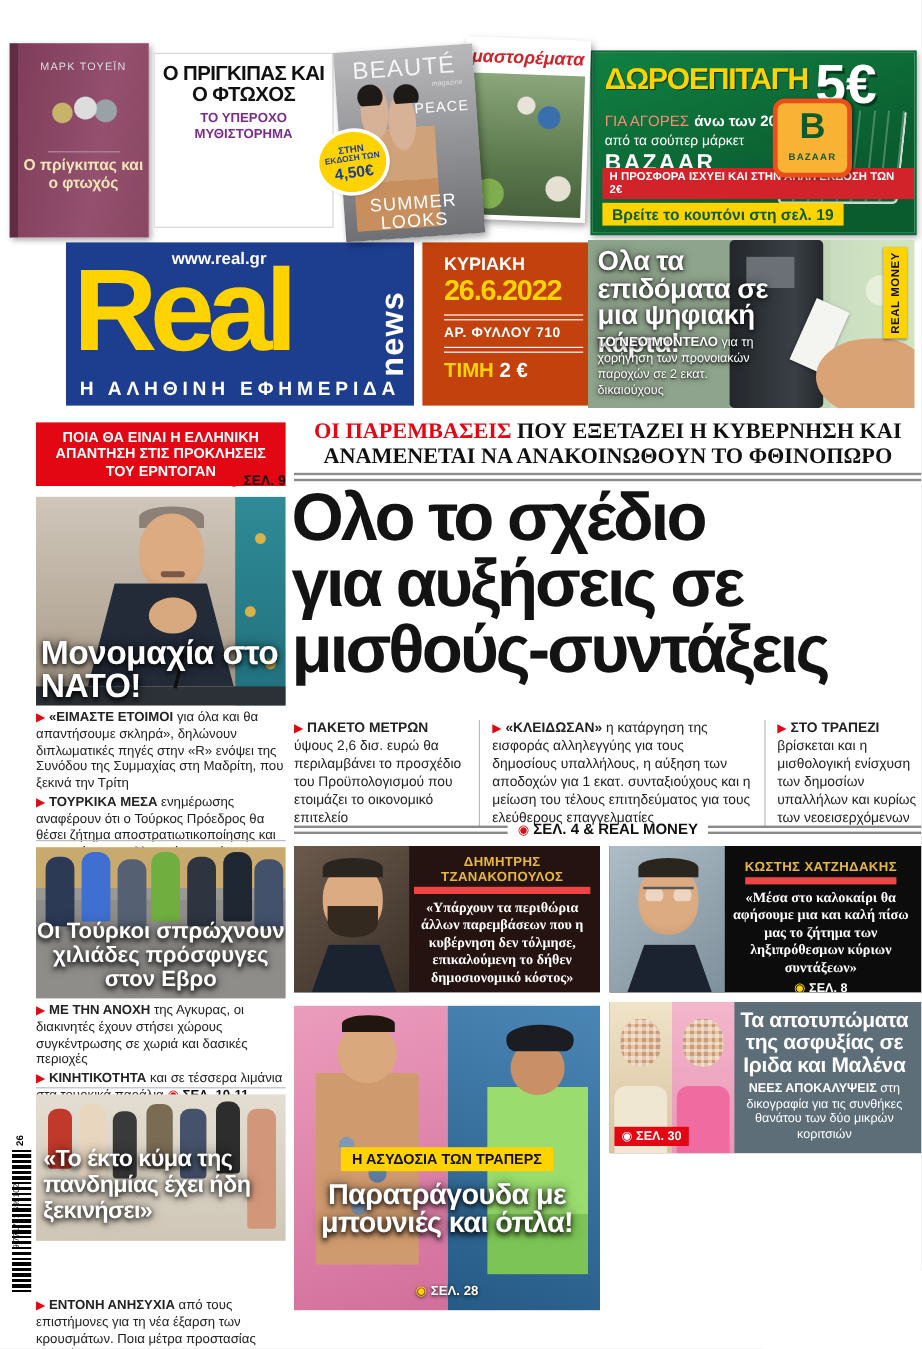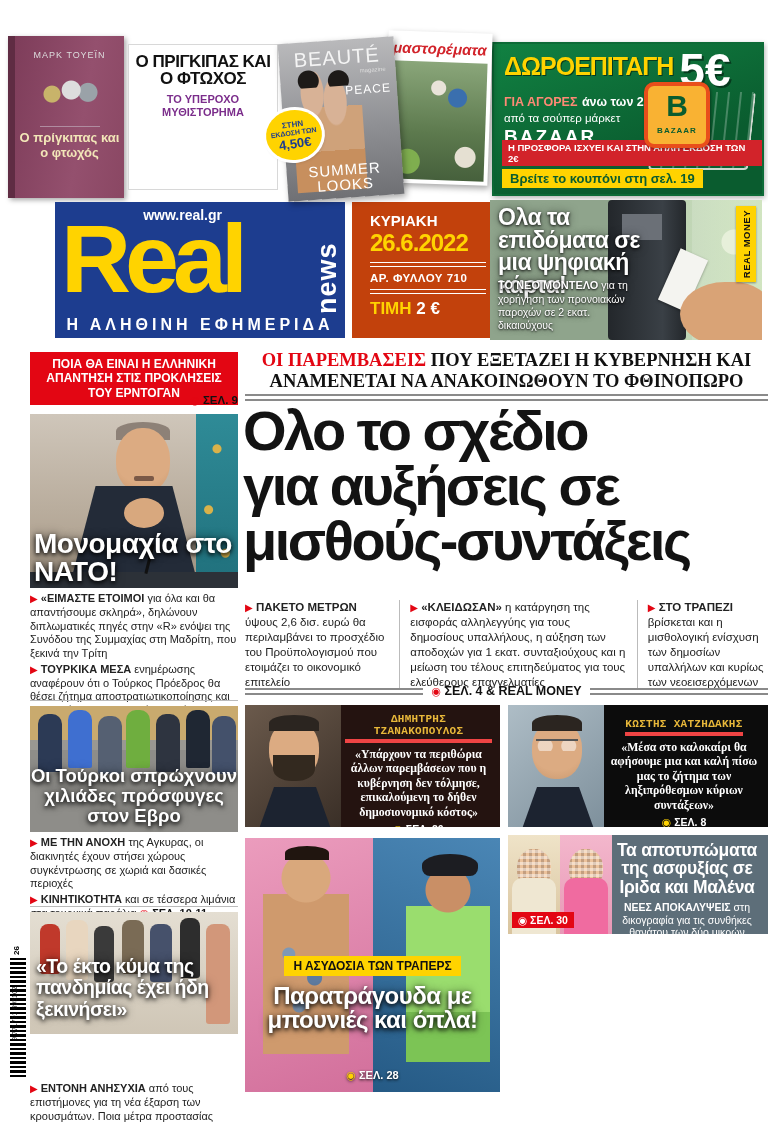--- a/index.html
+++ b/index.html
@@ -51,21 +51,21 @@
       radial-gradient(circle at 50% 22%,#e8e3d8 0 7px,transparent 8px),
       radial-gradient(circle at 80% 80%,#e5e0d2 0 10px,transparent 11px),
       radial-gradient(circle at 20% 85%,#7fae4f 0 12px,transparent 13px),
       linear-gradient(180deg,#8aa67a,#5d7a4e 60%,#46603c);}
   #bazaar{left:492px;top:42px;width:268px;height:150px;background:linear-gradient(160deg,#118142,#0a5c2f 70%);
           border-radius:0;border:2px solid #0d6b37;box-shadow:1px 2px 5px rgba(0,0,0,.3);overflow:hidden;}
   .bz-row1{padding:8px 10px 0;display:flex;align-items:flex-start;gap:6px;}
   .bz-head{color:#ffd300;font-size:25px;font-weight:bold;letter-spacing:-1px;text-shadow:1px 1px 0 #063a1e;}
   .bz-amount{color:#fff;font-size:46px;font-weight:bold;line-height:.8;text-shadow:2px 2px 0 #063a1e;}
   .bz-lines{padding:2px 10px;line-height:1.25;}
-  .bz-l1s{color:#ff8a75;font-weight:bold;font-size:12.5px;margin-top:26px;}
+  .bz-l1s{color:#ff8a75;font-weight:normal;font-size:12.5px;margin-top:26px;}
   .bz-l1r{color:#fff;font-weight:bold;font-size:12.5px;}
   .bz-l2{color:#fff;font-size:11.5px;}
   .bz-brand{color:#fff;font-size:19px;font-weight:bold;letter-spacing:2px;}
   .bz-l3{color:#fff;font-size:10.5px;}
   .bz-cart{position:absolute;right:10px;top:48px;width:96px;height:74px;border:2px solid #cfd8cf;border-top-color:transparent;
            border-radius:4px;transform:skewX(-6deg);background:repeating-linear-gradient(90deg,transparent 0 10px,rgba(255,255,255,.25) 10px 12px);}
   .bz-logo{position:absolute;right:52px;top:38px;width:58px;height:58px;background:#f9b233;border:4px solid #e94e1b;border-radius:10px;
            text-align:center;color:#0a5c2f;z-index:2;box-shadow:1px 1px 3px rgba(0,0,0,.4);}
   .bz-logo .bl{font-size:30px;font-weight:bold;line-height:40px;}
   .bz-logo .bb{font-size:8px;font-weight:bold;letter-spacing:1px;}
@@ -172,21 +172,21 @@
   .q-photo{position:absolute;left:0;top:0;width:96px;height:100%;}
   #qbox1 .q-photo{background:linear-gradient(140deg,#6b5a4c,#3a2f27);}
   #qbox2 .q-photo{background:linear-gradient(140deg,#aebdc6,#7e909c);}
   .q-head{position:absolute;left:24px;top:16px;width:50px;height:58px;border-radius:46%;background:radial-gradient(circle at 50% 40%,#dcab82 0 62%,#c9986e);}
   .q-hair{position:absolute;left:24px;top:10px;width:50px;height:16px;border-radius:50% 50% 0 0;background:#2b2520;}
   .q-beard{position:absolute;left:28px;top:50px;width:42px;height:26px;border-radius:0 0 46% 46%;background:#33291f;}
   .q-glasses{position:absolute;left:28px;top:34px;width:42px;height:10px;border-top:2px solid #555;
      background:radial-gradient(circle at 22% 50%,rgba(255,255,255,.5) 0 7px,transparent 8px),radial-gradient(circle at 78% 50%,rgba(255,255,255,.5) 0 7px,transparent 8px);}
   .q-suit{position:absolute;left:8px;bottom:0;width:84px;height:40px;background:#1c2330;clip-path:polygon(8% 100%,25% 0,75% 0,92% 100%);}
   .q-content{position:absolute;left:100px;top:8px;right:8px;text-align:center;}
-  .q-name{display:inline-block;color:#e8b83a;font-weight:bold;font-size:11px;border-bottom:4px solid #ef4444;padding-bottom:2px;margin-bottom:4px;letter-spacing:.3px;font-family:Liberation Mono, monospace;}
+  .q-name{display:inline-block;color:#e8b83a;font-weight:bold;font-size:11px;border-bottom:6px solid #ef4444;padding-bottom:2px;margin-bottom:4px;letter-spacing:.3px;}
   .q-quote{font-family:"Liberation Serif","DejaVu Serif",serif;font-weight:bold;font-size:11.8px;line-height:1.22;}
   .q-ref{margin-top:4px;font-weight:bold;font-size:10.5px;}
 
   
   #trappers{left:245px;top:838px;width:255px;height:254px;overflow:hidden;}
   .tr-left{position:absolute;left:0;top:0;width:128px;height:100%;background:linear-gradient(160deg,#eb9cbd,#d26f9b);}
   .tr-right{position:absolute;right:0;top:0;width:127px;height:100%;background:linear-gradient(200deg,#4a86b5,#255a85);}
   .tr-fig1{position:absolute;left:18px;top:16px;width:86px;height:200px;background:
       radial-gradient(circle at 50% 12%,#d9a87c 0 24px,transparent 25px),
       radial-gradient(circle at 30% 50%,#7f98b5 0 6px,transparent 7px),
@@ -197,21 +197,21 @@
   .tr-fig2{position:absolute;right:10px;top:24px;width:84px;height:200px;background:
       radial-gradient(circle at 50% 14%,#c98f66 0 22px,transparent 23px),
       linear-gradient(180deg,transparent 44px,#9add6e 44px 150px,#7cc455 150px);border-radius:40px 40px 0 0;}
   .tr-cap{position:absolute;right:22px;top:16px;width:56px;height:22px;border-radius:50% 50% 8px 8px;background:#1c1d22;}
   .tr-label{position:absolute;left:0;right:0;top:118px;text-align:center;}
   .tr-label span{display:inline-block;background:#ffd300;color:#111;font-weight:bold;font-size:12px;padding:3px 9px;}
   .tr-head{position:absolute;left:0;top:146px;width:100%;text-align:center;color:#fff;font-weight:bold;font-size:24px;line-height:1.02;letter-spacing:-.5px;
       text-shadow:0 2px 4px rgba(0,0,0,.95),0 0 10px rgba(0,0,0,.6);}
   .tr-ref{position:absolute;left:0;bottom:10px;width:100%;text-align:center;color:#fff;font-weight:bold;font-size:11px;
       text-shadow:0 1px 3px rgba(0,0,0,.9);}
-  #babies{left:508px;top:835px;width:260px;height:99px;overflow:hidden;background:#5d6e79;}
+  #babies{left:508px;top:835px;width:260px;height:126px;overflow:hidden;background:#5d6e79;}
   .bb-ph1{position:absolute;left:0;top:0;width:52px;height:100%;background:linear-gradient(180deg,#efe3c8,#d9c49e);}
   .bb-ph2{position:absolute;left:52px;top:0;width:52px;height:100%;background:linear-gradient(180deg,#f3b7cc,#e898b6);}
   .bb-face{position:absolute;top:14px;width:34px;height:40px;border-radius:46%;background:#ecc39d;
        background-image:repeating-linear-gradient(0deg,rgba(255,255,255,.45) 0 3px,transparent 3px 6px),
       repeating-linear-gradient(90deg,rgba(120,90,70,.35) 0 3px,transparent 3px 6px);}
   .bb-body1{position:absolute;left:4px;bottom:0;width:44px;height:56px;background:#efe7d2;border-radius:10px 10px 0 0;}
   .bb-body2{position:absolute;left:56px;bottom:0;width:44px;height:56px;background:#f06ba0;border-radius:10px 10px 0 0;}
   .bb-content{position:absolute;left:104px;top:6px;right:6px;text-align:center;color:#fff;}
   .bb-head{font-weight:bold;font-size:17.5px;line-height:1.05;letter-spacing:-.3px;}
   .bb-sub{margin-top:5px;font-size:10.5px;line-height:1.2;}

